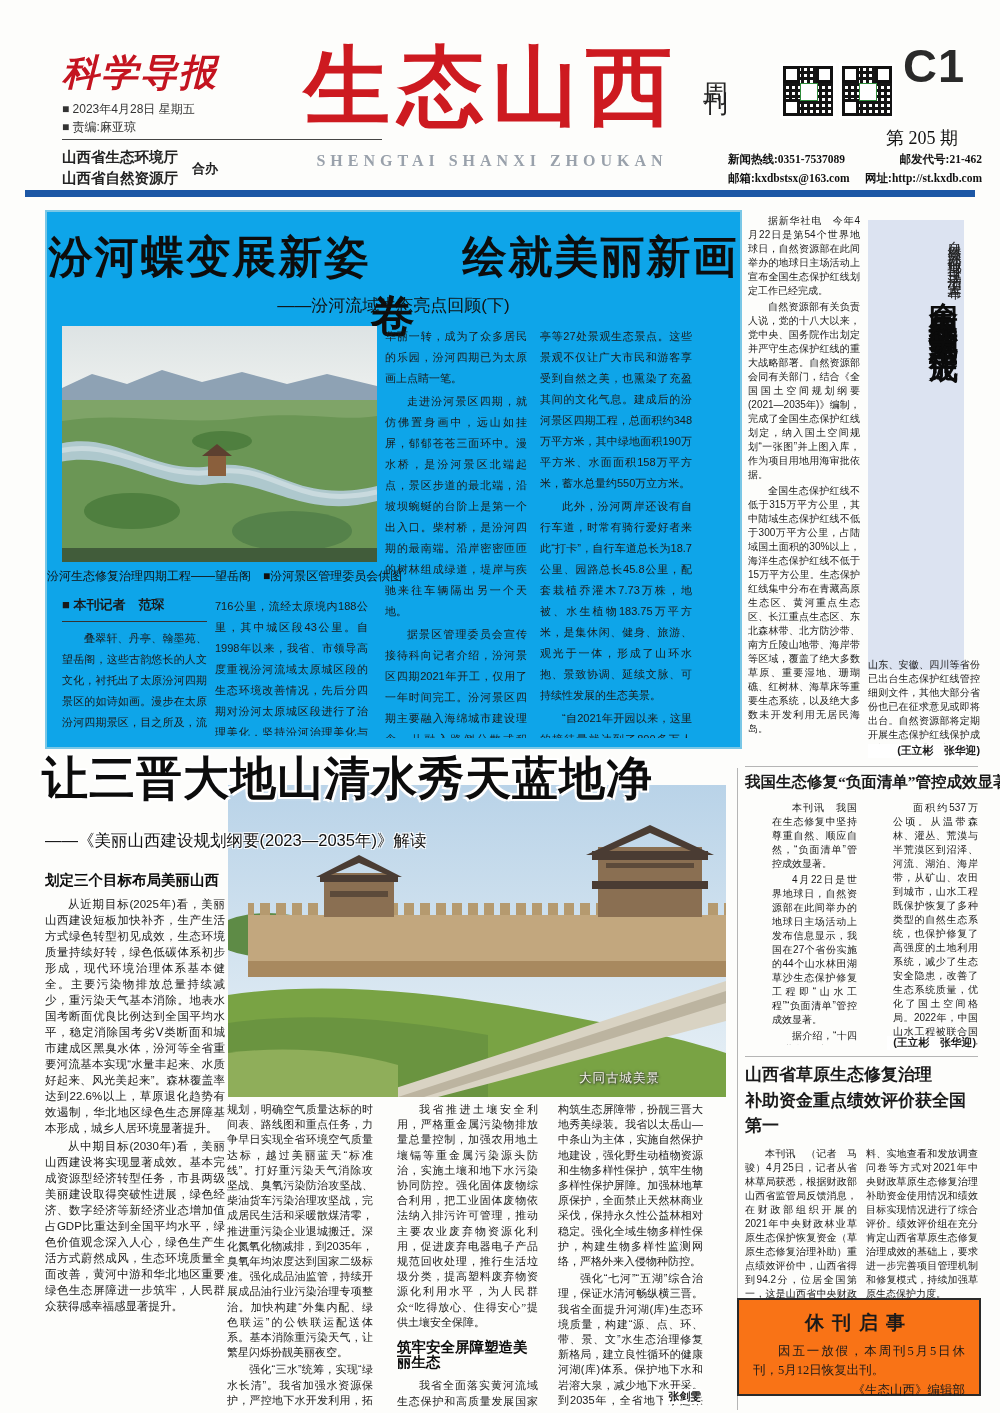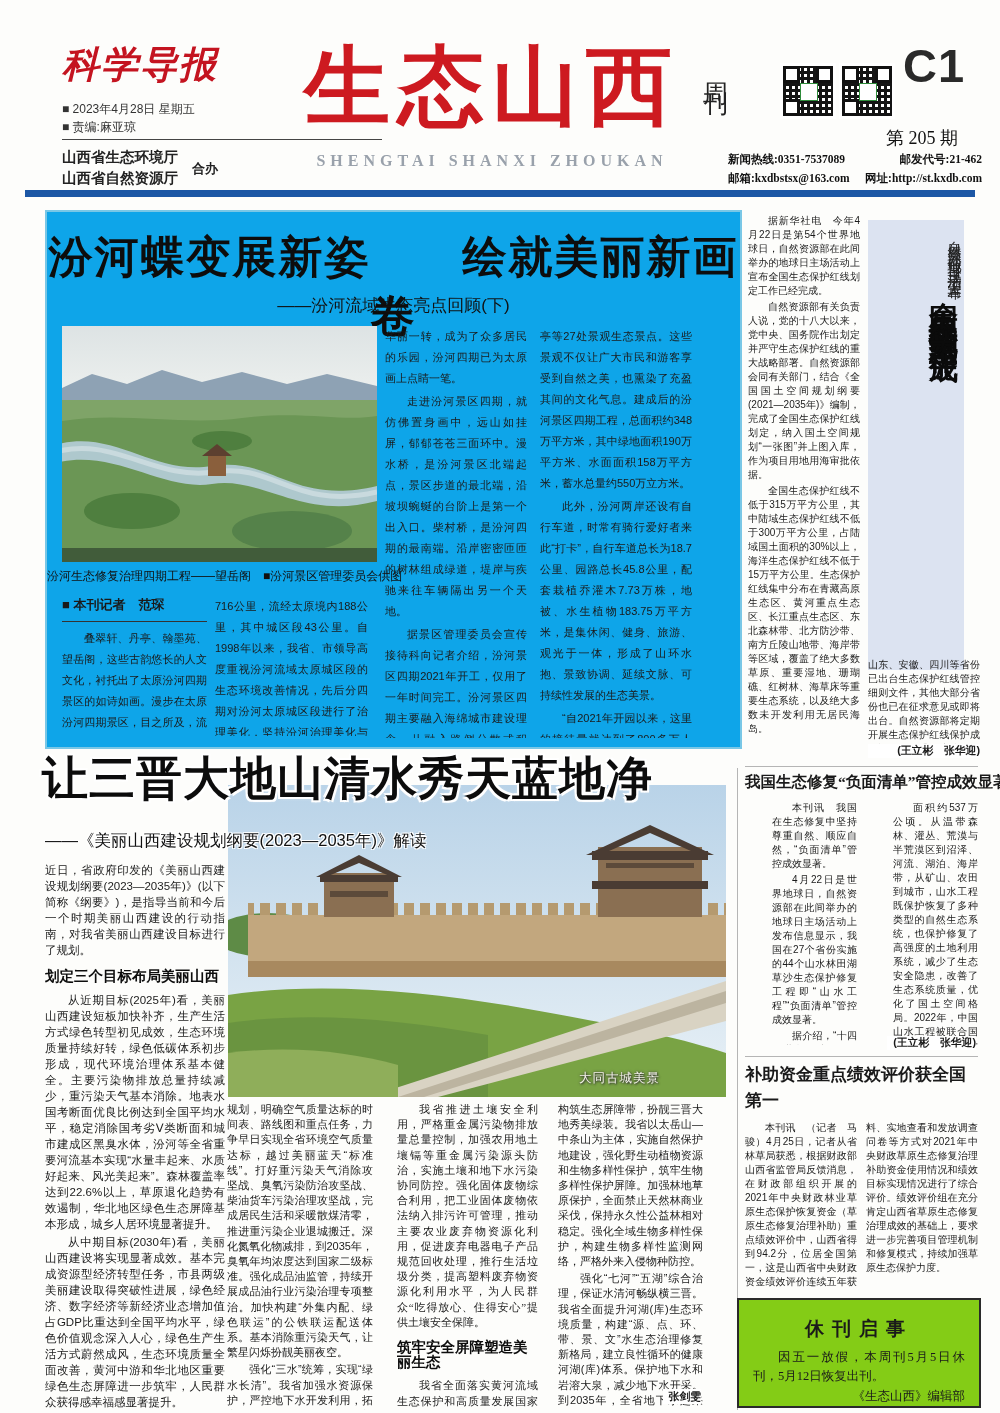--- a/index.html
+++ b/index.html
@@ -1,20 +1,20 @@
 <!DOCTYPE html>
 <html><head>
 <meta charset="utf-8">
 <style>
   html,body{margin:0;padding:0;background:#e8e8e4;}
   .page{position:relative;width:1000px;height:1413px;background:#fdfdfb;margin:0 auto;
         font-family:"Liberation Sans",sans-serif;color:#1a1a1a;overflow:hidden;}
   .abs{position:absolute;}
   
-  .logo{left:62px;top:40px;font-family:"DejaVu Serif",serif;font-style:italic;font-weight:bold;
+  .logo{left:62px;top:48px;font-family:"DejaVu Serif",serif;font-style:italic;font-weight:bold;
         font-size:37px;color:#c41420;letter-spacing:2px;}
   .m-small{font-size:12px;color:#333;}
   .m-date{left:62px;top:101px;}
   .m-editor{left:62px;top:119px;}
   .m-rule{left:62px;top:139px;width:320px;border-top:1.5px solid #444;height:0;}
   .m-orgs{left:62px;top:147px;font-size:14.5px;line-height:21px;font-weight:bold;color:#222;display:flex;align-items:center;}
   .m-coop{font-size:13px;font-weight:bold;margin-left:14px;}
   .m-title{left:292px;top:40px;width:400px;text-align:center;font-family:"Liberation Serif",serif;
            font-weight:900;font-size:86px;color:#cd1a20;letter-spacing:8px;line-height:1.1;}
   .m-weekly{left:700px;top:62px;writing-mode:vertical-rl;font-size:25px;letter-spacing:10px;color:#222;}
@@ -65,21 +65,21 @@
   .a3{left:745px;top:772px;width:233px;height:278px;}
   .a3-title{font-family:"Liberation Serif",serif;font-weight:900;font-size:15.5px;text-align:center;white-space:nowrap;}
   .two-col{display:flex;gap:9px;margin-top:8px;}
   .two-col>div{width:112px;}
   .a3 .smallcol{height:244px;margin-left:27px;}
   .sig-br{position:absolute;right:2px;bottom:0px;background:#fff;font-weight:bold;font-size:10.8px;padding-left:6px;}
   .a4{left:745px;top:1062px;width:233px;height:230px;}
   .a4-title{font-family:"Liberation Serif",serif;font-weight:900;font-size:17px;line-height:1.5;}
   .a4 .smallcol{height:166px;}
   
-  .notice{left:737px;top:1298px;width:212px;height:74px;border:2px solid #2a2a2a;background:#84cc16;padding:16px 14px;}
+  .notice{left:737px;top:1298px;width:212px;height:74px;border:2px solid #2a2a2a;background:#f97316;padding:10px 14px;}
   .notice-title{text-align:center;font-family:"Liberation Serif",serif;font-weight:900;font-size:19px;letter-spacing:8px;}
   .notice-body{font-family:"Liberation Serif",serif;font-size:12.5px;line-height:19px;text-indent:2em;margin-top:6px;text-align:justify;}
   .notice-sig{font-family:"Liberation Serif",serif;font-size:12.5px;text-align:right;margin-top:2px;}
   
   .a2-head{left:42px;top:748px;width:700px;font-weight:900;font-size:46px;letter-spacing:1px;color:#0c0c0c;z-index:3;
            text-shadow:-2px -2px 0 #fff,2px -2px 0 #fff,-2px 2px 0 #fff,2px 2px 0 #fff,0 0 4px #fff;}
   .a2-sub{left:45px;top:830px;font-size:16.5px;color:#111;z-index:3;
           text-shadow:-1px -1px 0 #fff,1px -1px 0 #fff,-1px 1px 0 #fff,1px 1px 0 #fff;}
   .photo2{left:228px;top:785px;width:498px;height:312px;overflow:hidden;background:#bcd4e6;z-index:1;}
   .p2-cap{position:absolute;right:66px;bottom:10px;color:#f4f2ea;font-size:12.5px;letter-spacing:1px;
@@ -219,20 +219,21 @@
           <p class="para">据介绍，为避免过多不科学的人为干涉，我国已出台一系列规范性文件，初步建立起《山水林田湖草生态保护修复工程指南（试行）》等“1+N”标准体系，有效指导各地遵循自然生态系统演替规律，科学开展生态修复。</p>
         </div>
     </div>
     <div class="sig-br">(王立彬　张华迎)</div>
   </div>
 
   <div class="abs hline" style="left:745px;top:1056px;width:233px;"></div>
 
   <div class="abs a4">
     <div class="a4-title">
+      <div>山西省草原生态修复治理</div>
       <div>补助资金重点绩效评价获全国第一</div>
     </div>
     <div class="two-col">
       <div class="smallcol">
           <p class="para">本刊讯　（记者　马骏）4月25日，记者从省林草局获悉，根据财政部山西省监管局反馈消息，在财政部组织开展的2021年中央财政林业草原生态保护恢复资金（草原生态修复治理补助）重点绩效评价中，山西省得到94.2分，位居全国第一，这是山西省中央财政资金绩效评价连续五年获评优秀。</p>
         </div>
       <div class="smallcol cont">
           <p class="para">料、实地查看和发放调查问卷等方式对2021年中央财政草原生态修复治理补助资金使用情况和绩效目标实现情况进行了综合评价。绩效评价组在充分肯定山西省草原生态修复治理成效的基础上，要求进一步完善项目管理机制和修复模式，持续加强草原生态保护力度。</p>
         </div>
     </div>
@@ -276,23 +277,20 @@
       <path d="M0,312 L0,210 C90,196 200,206 300,224 C380,238 450,252 498,268 L498,312 Z" fill="#79a344"></path>
       <path d="M0,238 C80,226 170,234 260,250 L260,312 L0,312 Z" fill="#6a9440"></path>
       <path d="M140,312 L498,196 L498,236 L210,312 Z" fill="#d9d3c3"></path>
       <path d="M170,312 L498,206 L498,218 L196,312 Z" fill="#bcb4a0"></path>
       <path d="M0,268 C60,260 120,266 170,280 L170,312 L0,312 Z" fill="#8fae5a"></path>
     </svg>
     <div class="p2-cap">大同古城美景</div>
   </div>
 
   <div class="abs a2-colL" style="overflow:hidden;">
-    <div class="cont">
-        <p class="para">近日，省政府印发的《美丽山西建设规划纲要(2023—2035年)》(以下简称《纲要》)，是指导当前和今后一个时期美丽山西建设的行动指南，对我省美丽山西建设目标进行了规划。</p>
-      </div>
     <div class="subhead">划定三个目标布局美丽山西</div>
     <div>
         <p class="para">从近期目标(2025年)看，美丽山西建设短板加快补齐，生产生活方式绿色转型初见成效，生态环境质量持续好转，绿色低碳体系初步形成，现代环境治理体系基本健全。主要污染物排放总量持续减少，重污染天气基本消除。地表水国考断面优良比例达到全国平均水平，稳定消除国考劣Ⅴ类断面和城市建成区黑臭水体，汾河等全省重要河流基本实现“水量丰起来、水质好起来、风光美起来”。森林覆盖率达到22.6%以上，草原退化趋势有效遏制，华北地区绿色生态屏障基本形成，城乡人居环境显著提升。</p>
         <p class="para">从中期目标(2030年)看，美丽山西建设将实现显著成效。基本完成资源型经济转型任务，市县两级美丽建设取得突破性进展，绿色经济、数字经济等新经济业态增加值占GDP比重达到全国平均水平，绿色价值观念深入人心，绿色生产生活方式蔚然成风，生态环境质量全面改善，黄河中游和华北地区重要绿色生态屏障进一步筑牢，人民群众获得感幸福感显著提升。</p>
       </div>
 
   </div>
 
   <div class="abs a2-cols a2-colA cont">
       <p class="para">规划，明确空气质量达标的时间表、路线图和重点任务，力争早日实现全省环境空气质量达标，越过美丽蓝天“标准线”。打好重污染天气消除攻坚战、臭氧污染防治攻坚战、柴油货车污染治理攻坚战，完成居民生活和采暖散煤清零，推进重污染企业退城搬迁。深化氮氧化物减排，到2035年，臭氧年均浓度达到国家二级标准。强化成品油监管，持续开展成品油行业污染治理专项整治。加快构建“外集内配、绿色联运”的公铁联运配送体系。基本消除重污染天气，让繁星闪烁扮靓美丽夜空。</p>

